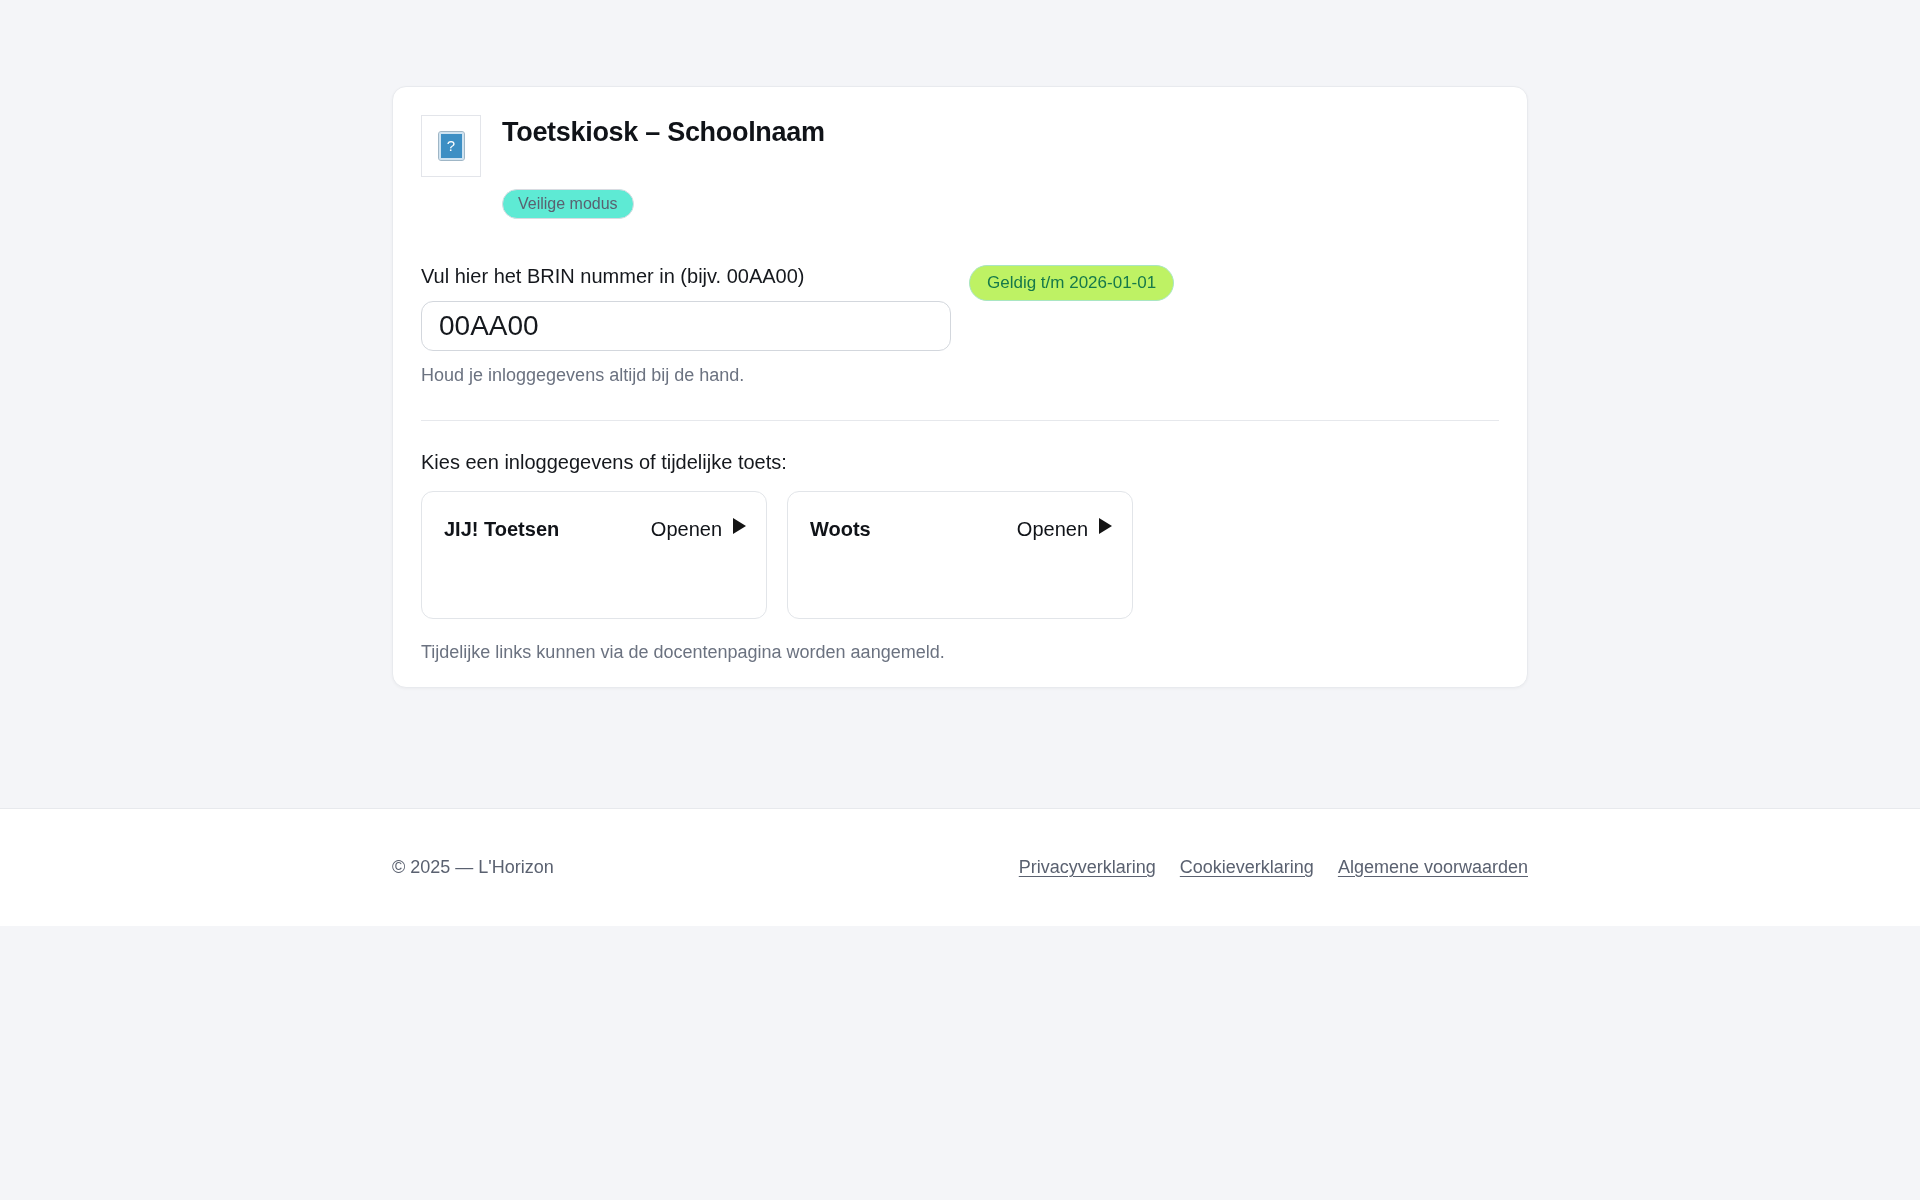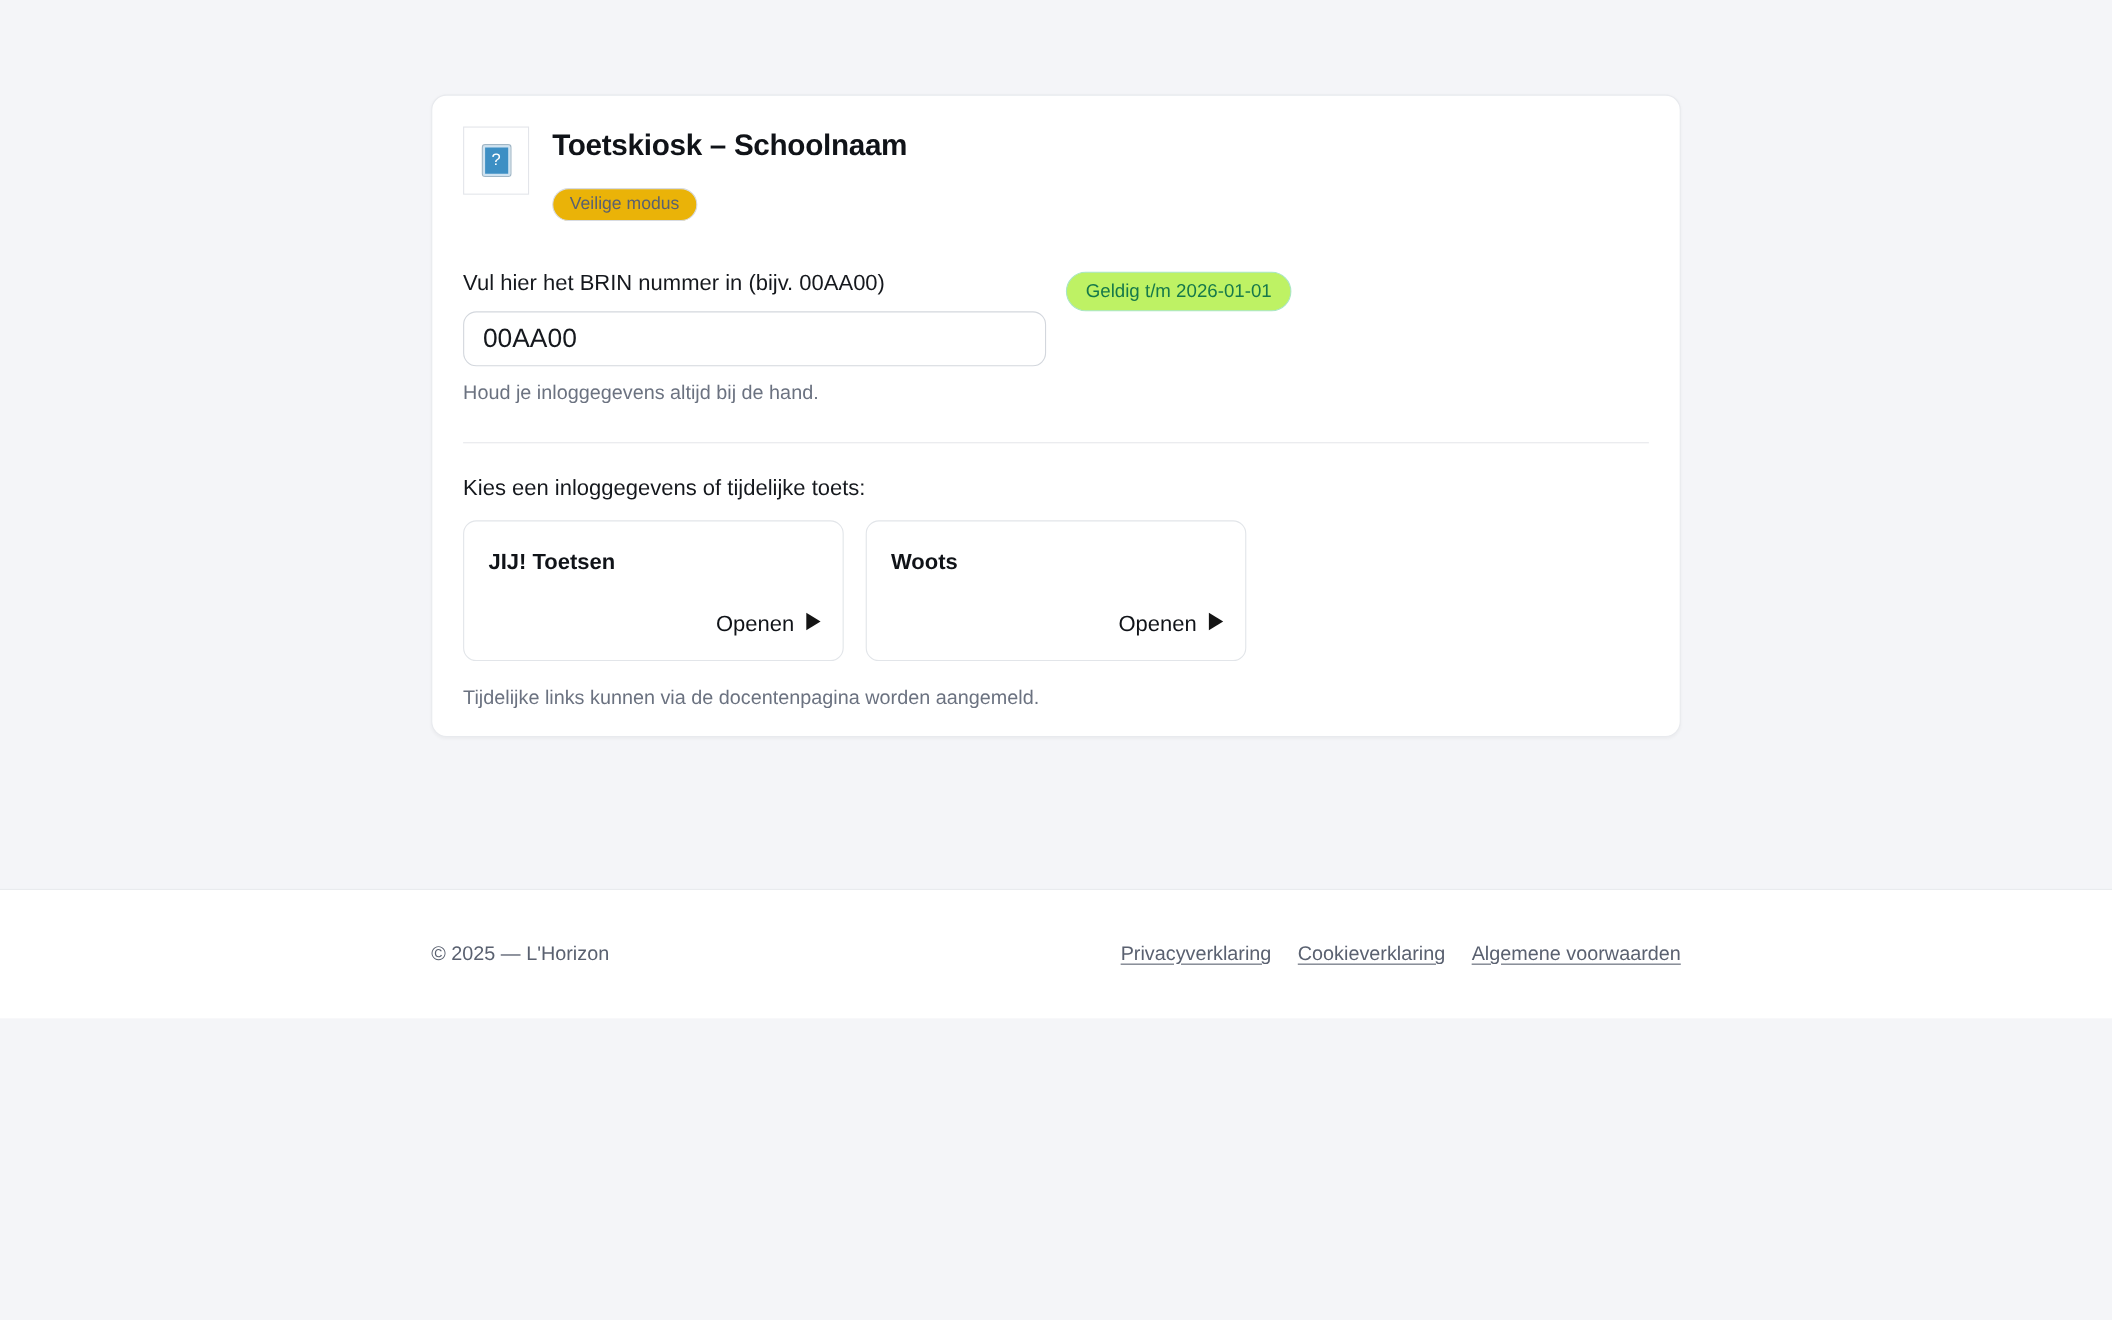--- a/index.html
+++ b/index.html
@@ -59,44 +59,44 @@
   .title-wrap { display: flex; flex-direction: column; align-items: flex-start; }
   .page-title {
     font-size: 27px;
     font-weight: 700;
     letter-spacing: -0.3px;
     color: #101318;
     line-height: 1.15;
     margin: 2px 0 12px 0;
   }
   .safe-badge {
-    margin-top: 11px;
+    margin-top: 29px;
     padding: 5px 15px;
     border: 1px solid #d8dbe1;
     border-radius: 999px;
     font-size: 16px;
     color: #5a6170;
-    background: #eab308;
+    background: #5eead4;
   }
   .form-row {
     display: grid;
     grid-template-columns: 1fr 1fr;
     column-gap: 18px;
   }
   .field-label {
     display: block;
     font-size: 20px;
     color: #15181d;
     margin-bottom: 13px;
   }
   .brin-input {
     width: 100%;
     height: 50px;
     padding: 0 17px;
-    font-size: 24px;
+    font-size: 28px;
     font-family: "Liberation Sans", "DejaVu Sans", sans-serif;
     color: #15181d;
     border: 1px solid #d3d7dd;
     border-radius: 12px;
     background: #fff;
     outline: none;
   }
   .help-text {
     margin-top: 14px;
     font-size: 18px;
@@ -123,21 +123,20 @@
     grid-template-columns: repeat(3, 1fr);
     column-gap: 20px;
   }
   .platform-card {
     height: 128px;
     background: #fff;
     border: 1px solid #e2e5e9;
     border-radius: 12px;
     padding: 26px 20px 20px 22px;
     display: flex;
-    flex-direction: column;
     justify-content: space-between;
     cursor: pointer;
   }
   .platform-title {
     font-size: 20px;
     font-weight: 700;
     color: #101318;
   }
   .open-row {
     display: flex;

